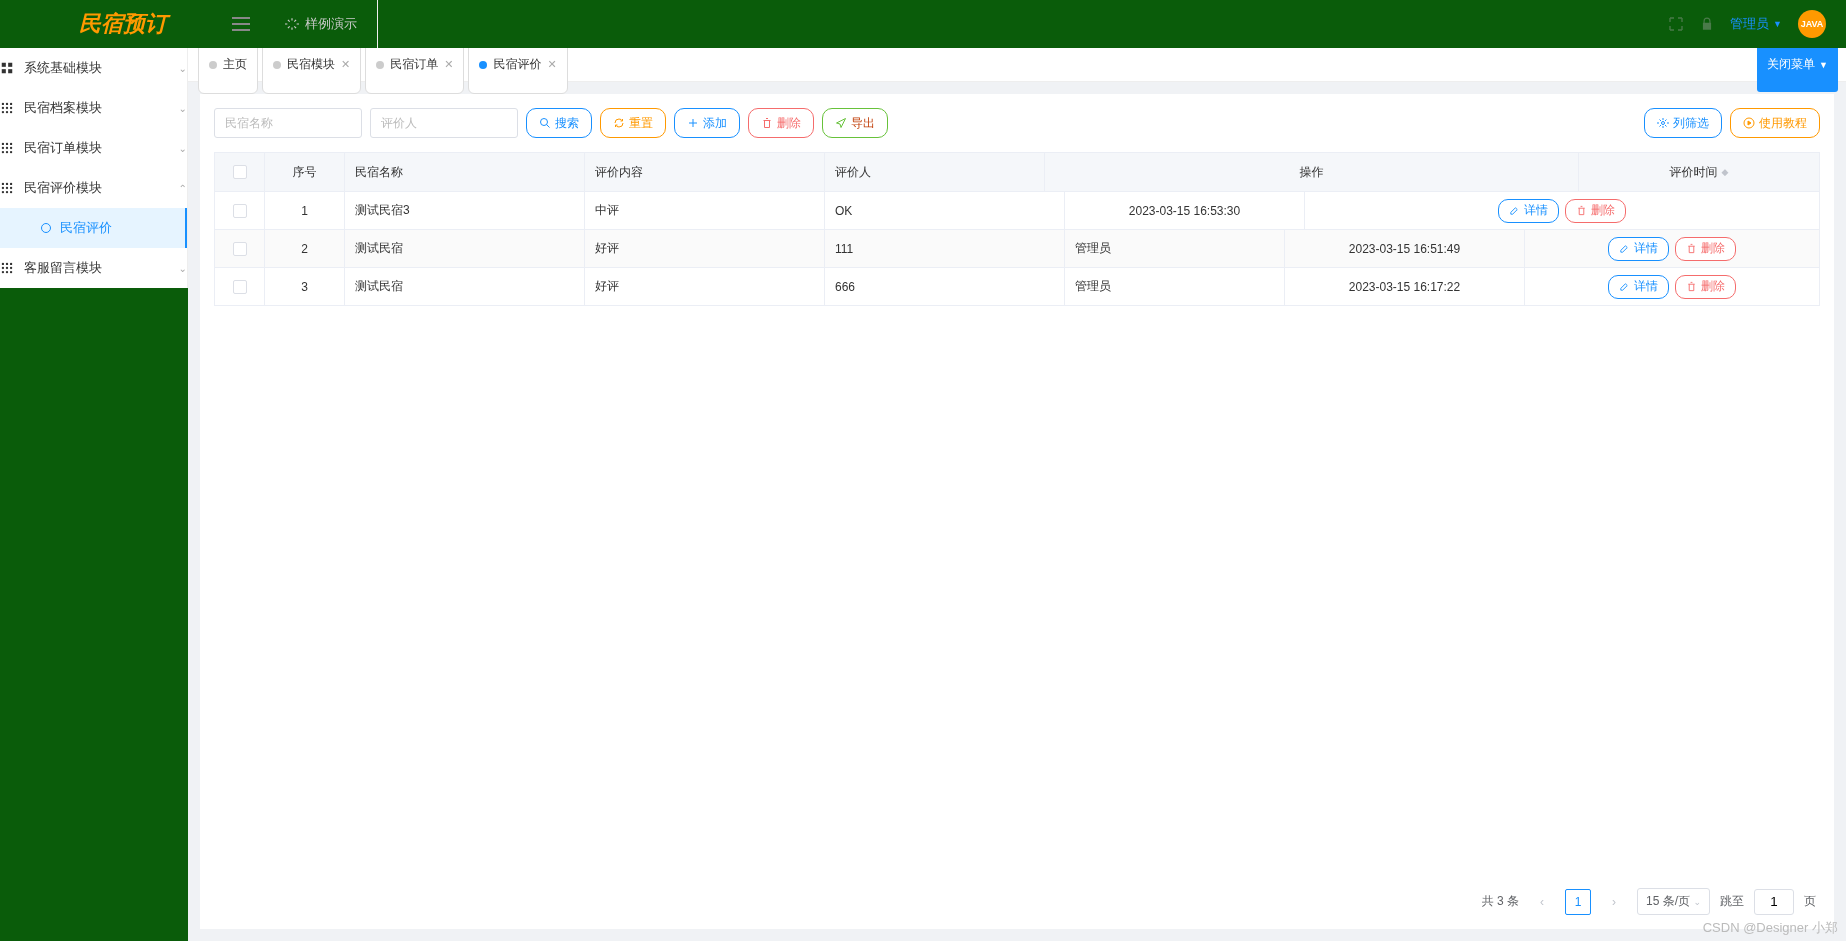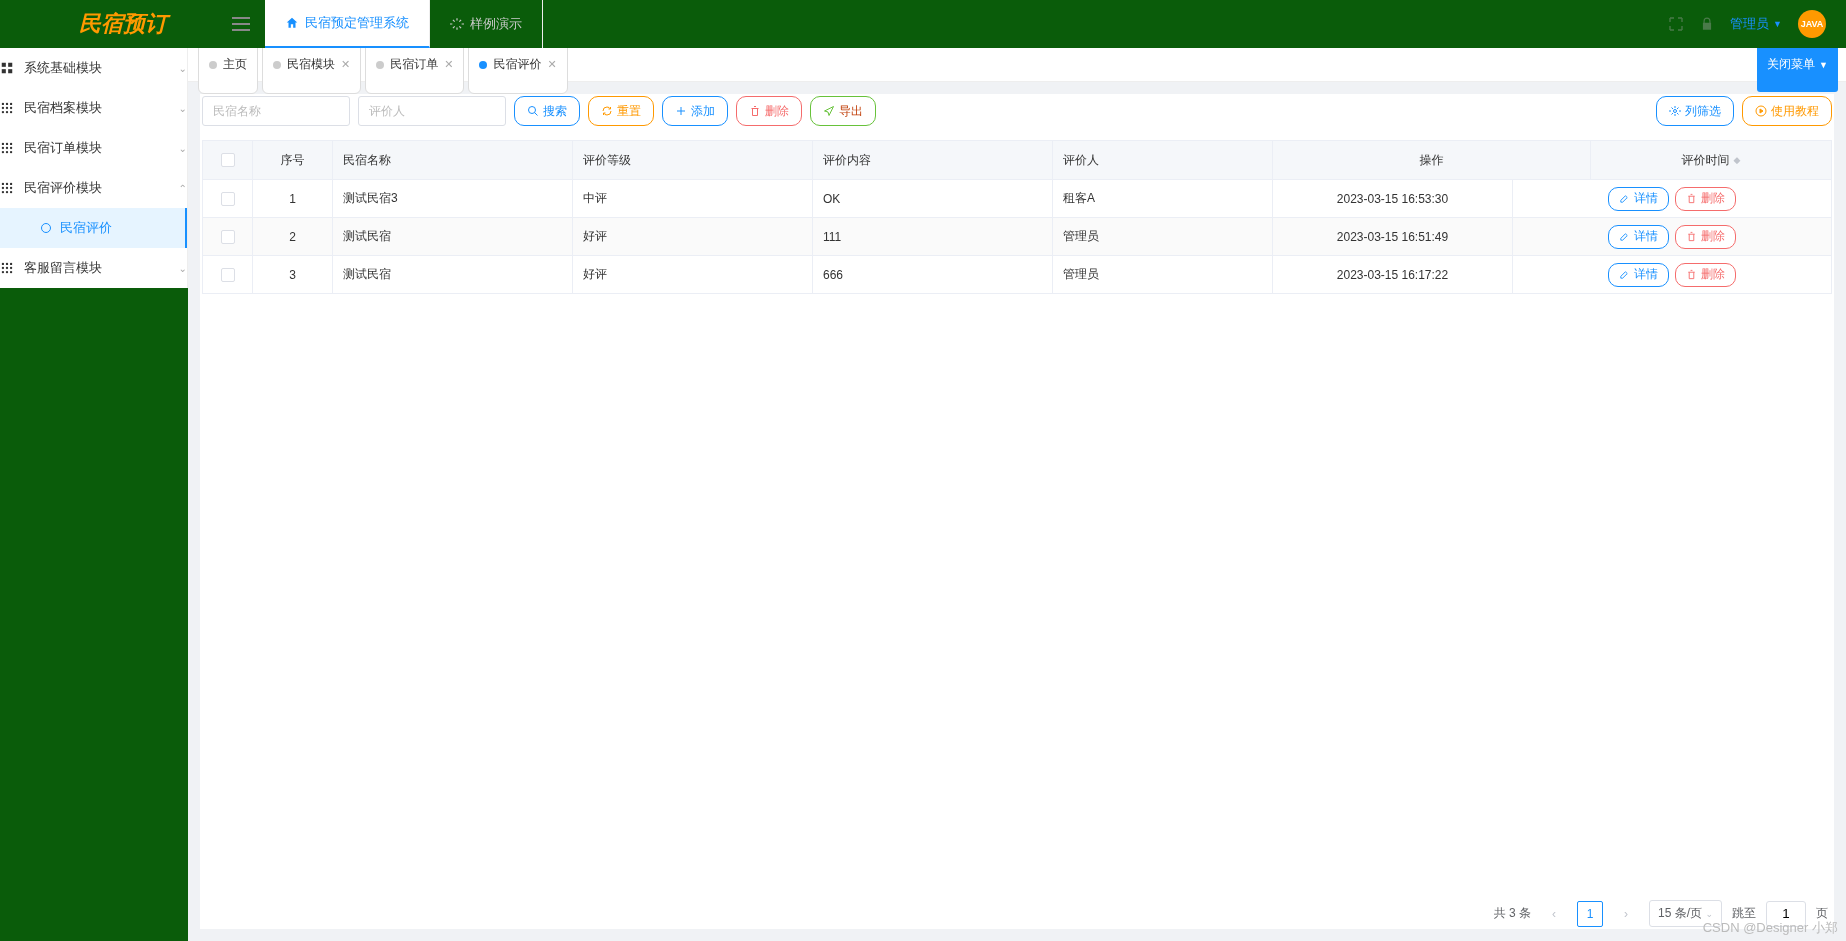--- a/index.html
+++ b/index.html
@@ -32,21 +32,21 @@
 
 .main { flex: 1; display: flex; flex-direction: column; background: #f0f2f5; }
 .tabs-bar { height: 34px; background: #fff; display: flex; align-items: center; padding: 0 8px; border-bottom: 1px solid #eee; }
 .page-tab { display: flex; align-items: center; gap: 6px; padding: 20px 10px; margin: 0 2px; border: 1px solid #ddd; border-radius: 6px; cursor: pointer; font-size: 12px; background: #fff; }
 .page-tab .dot { width: 8px; height: 8px; border-radius: 50%; background: #ccc; }
 .page-tab.active .dot { background: #1890ff; }
 .page-tab .close { color: #aaa; font-size: 11px; }
 .close-menu-btn { margin-left: auto; background: #1890ff; color: #fff; border: none; padding: 19px 10px; border-radius: 3px; cursor: pointer; font-size: 12px; display: flex; align-items: center; gap: 4px; }
 
 .content { flex: 1; padding: 12px; display: flex; flex-direction: column; }
-.panel { background: #fff; flex: 1; padding: 2px; display: flex; flex-direction: column; }
+.panel { background: #fff; flex: 1; padding: 14px; display: flex; flex-direction: column; }
 
 .toolbar { display: flex; align-items: center; gap: 8px; margin-bottom: 14px; }
 .input { height: 30px; border: 1px solid #dcdfe6; border-radius: 3px; padding: 0 10px; font-size: 12px; width: 148px; }
 .input::placeholder { color: #bbb; }
 .btn { height: 30px; border: 1px solid; border-radius: 10px; padding: 0 12px; font-size: 12px; background: #fff; cursor: pointer; display: inline-flex; align-items: center; gap: 4px; }
 .btn-blue { color: #1890ff; border-color: #1890ff; }
 .btn-orange { color: #ff9900; border-color: #ff9900; }
 .btn-red { color: #f56c6c; border-color: #f56c6c; }
 .btn-green { color: #c2410c; border-color: #67c23a; }
 .toolbar-right { margin-left: auto; display: flex; gap: 8px; }
@@ -87,26 +87,20 @@
   <div class="header">
     <div class="logo">
       <span class="logo-text">民宿预订</span>
     </div>
     <div class="hamburger">
       <svg width="18" height="14" viewBox="0 0 18 14">
           <path d="M0 1h18M0 7h18M0 13h18" stroke="#888" stroke-width="2"></path>
         </svg>
     </div>
     <div class="header-tabs">
-      <div class="header-tab active">
-        <svg width="14" height="14" viewBox="0 0 24 24" fill="#1890ff">
-            <path d="M12 3l9 8h-3v9h-4v-6h-4v6H6v-9H3z"></path>
-          </svg>
-        <span>民宿预定管理系统</span>
-      </div>
       <div class="header-tab inactive">
         <svg width="14" height="14" viewBox="0 0 24 24" fill="none" stroke="#ccc" stroke-width="2">
             <path d="M12 2v4M12 18v4M4 12H0M24 12h-4M5 5l3 3M16 16l3 3M5 19l3-3M16 8l3-3"></path>
           </svg>
         <span>样例演示</span>
       </div>
     </div>
     <div class="header-right">
       <svg class="header-icon" width="16" height="16" viewBox="0 0 24 24" fill="none" stroke="#4a7a4a" stroke-width="2">
           <path d="M3 3h6M3 3v6M21 3h-6M21 3v6M3 21h6M3 21v-6M21 21h-6M21 21v-6"></path>
@@ -292,39 +286,37 @@
             </div>
           </div>
 
           <div class="table">
             <div class="table-header">
               <div class="th col-check">
                   <div class="checkbox"></div>
                 </div>
               <div class="th col-num">序号</div>
               <div class="th col-name">民宿名称</div>
-              <div class="th col-level">评价等级</div>
               <div class="th col-content">评价内容</div>
               <div class="th col-person">评价人</div>
               <div class="th col-action">操作</div>
               <div class="th col-time">
                   <span>评价时间</span>
                   <span class="sort-icon">◆</span>
                 </div>
             </div>
             <div id="table-body">
                 <div class="table-row">
     <div class="td col-check">
                     <div class="checkbox"></div>
                   </div>
     <div class="td col-num">1</div>
     <div class="td col-name">测试民宿3</div>
     <div class="td col-level">中评</div>
     <div class="td col-content">OK</div>
-    <div class="td col-person">租客A</div>
     <div class="td col-time">2023-03-15 16:53:30</div>
     <div class="td col-action">
       <button class="btn btn-blue btn-sm">
         <svg width="11" height="11" viewBox="0 0 24 24" fill="none" stroke="#1890ff" stroke-width="2">
                         <path d="M4 20h4l10-10-4-4L4 16v4z"></path>
                       </svg>
         详情
       </button>
       <button class="btn btn-red btn-sm">
         <svg width="11" height="11" viewBox="0 0 24 24" fill="none" stroke="#f56c6c" stroke-width="2">

